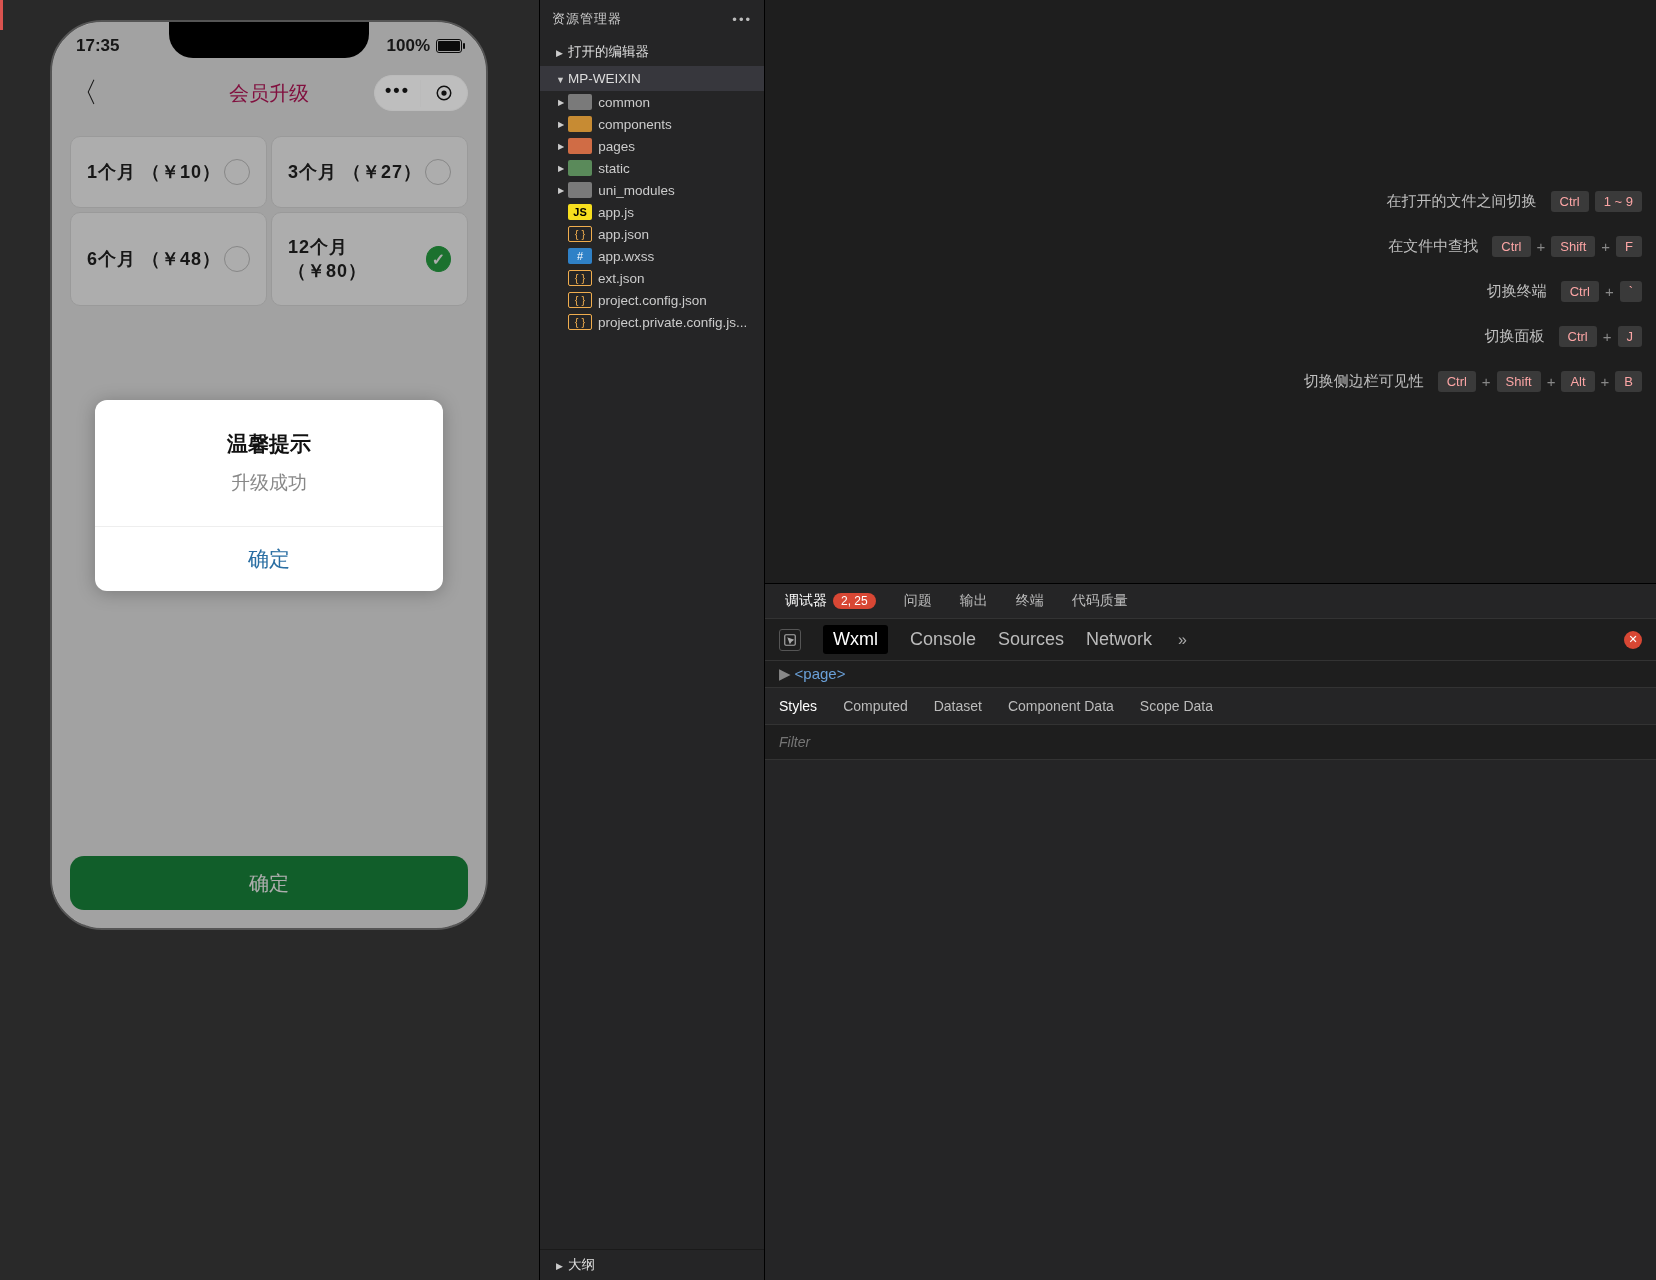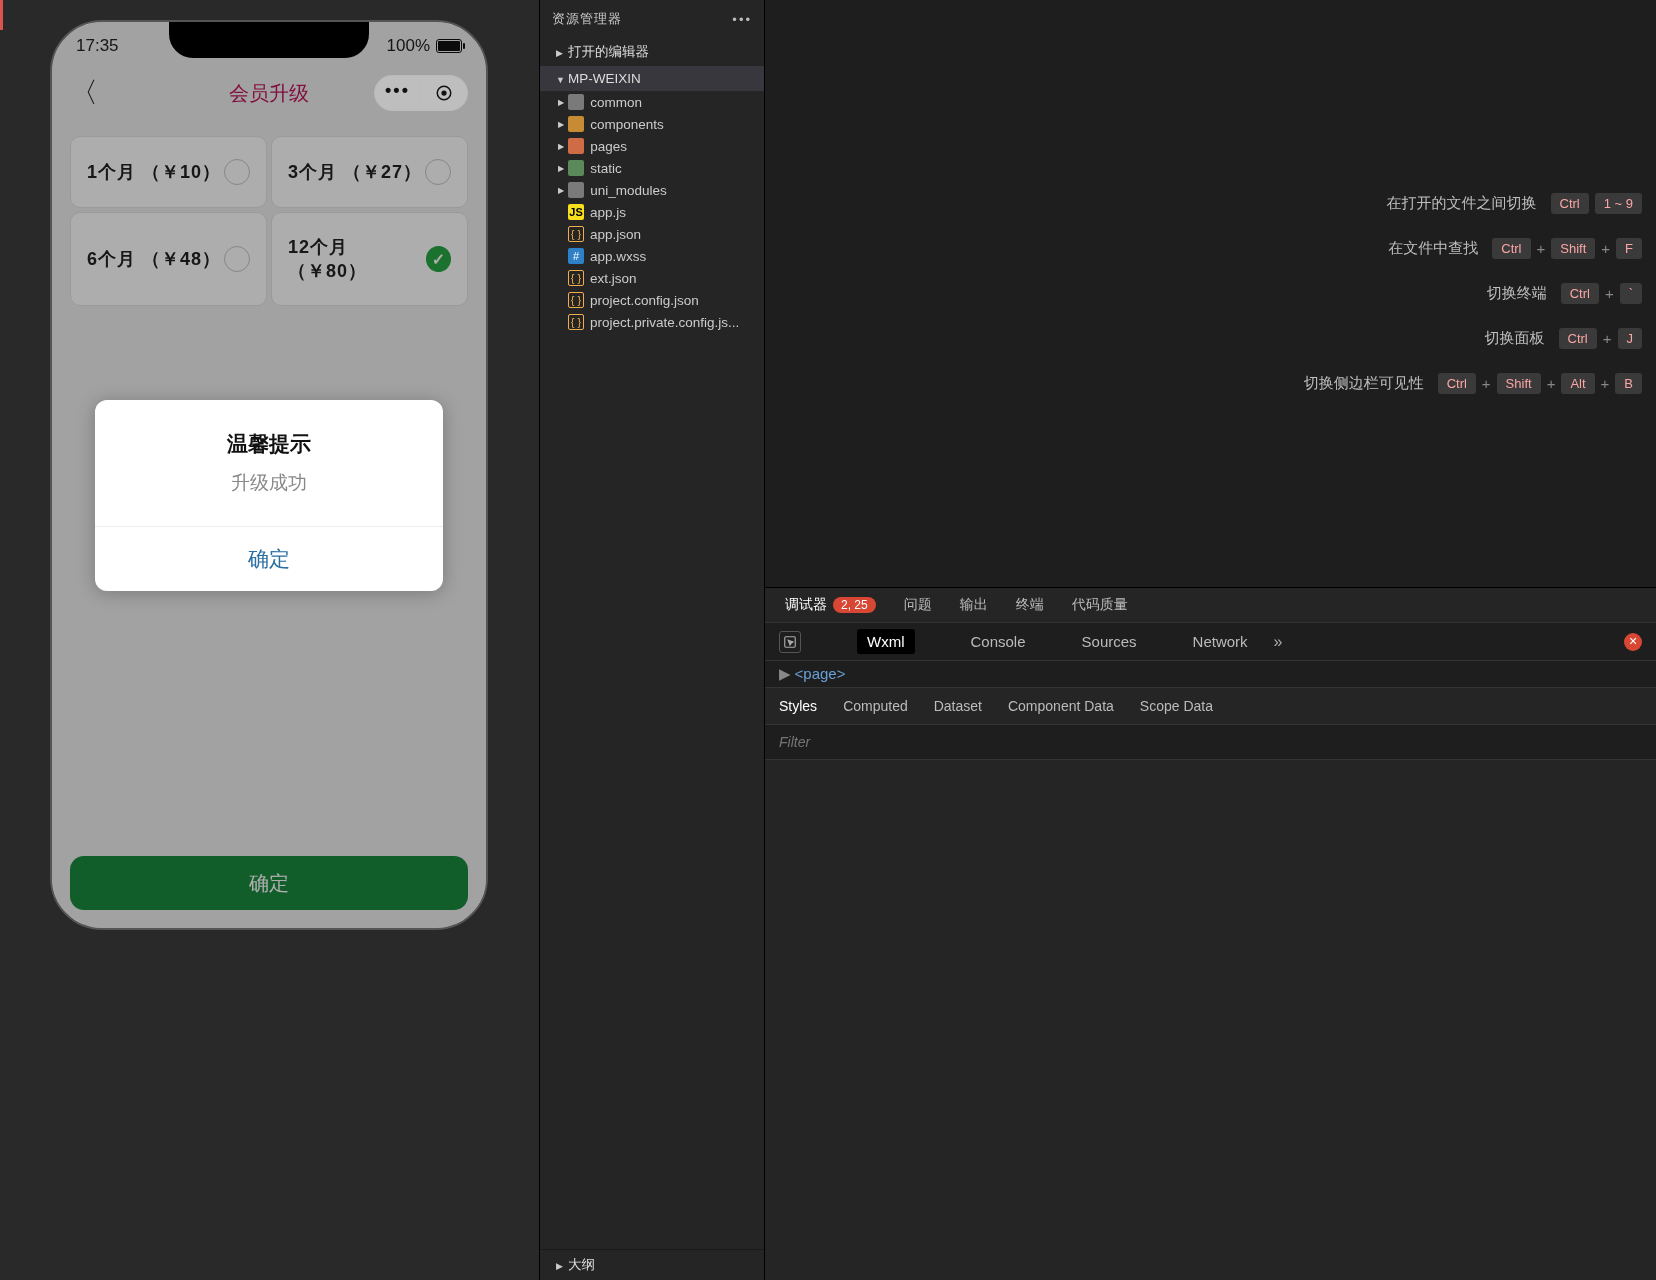--- a/index.html
+++ b/index.html
@@ -5,21 +5,21 @@
   * { box-sizing: border-box; margin: 0; padding: 0; font-family: -apple-system, "Segoe UI", Arial, "Microsoft YaHei", sans-serif; }
   html,body { width:1656px; height:1280px; background:#1e1e1e; overflow:hidden; }
   .root { display:flex; width:100%; height:100%; }
 
   
   .sim-col { width:540px; background:#292929; position:relative; border-right:1px solid #000; }
   .sim-red { position:absolute; left:0; top:0; width:3px; height:30px; background:#d9534f; }
   .phone-frame { position:absolute; left:50px; top:20px; width:438px; height:910px; border:2px solid #555; border-radius:52px; background:#efefef; overflow:hidden; }
   .phone-dark { position:absolute; inset:0; background:rgba(0,0,0,0.32); pointer-events:none; }
   .notch { position:absolute; top:0; left:50%; transform:translateX(-50%); width:200px; height:36px; background:#000; border-bottom-left-radius:24px; border-bottom-right-radius:24px; z-index:2;}
-  .status-bar { display:flex; justify-content:space-between; align-items:center; padding:14px 24px 0 24px; font-size:17px; color:#222; font-weight:400;}
+  .status-bar { display:flex; justify-content:space-between; align-items:center; padding:14px 24px 0 24px; font-size:17px; color:#222; font-weight:700;}
   .batt { display:flex; align-items:center; gap:6px; }
   .batt-shell { width:26px; height:14px; border:1.5px solid #111; border-radius:3px; position:relative; }
   .batt-shell::after { content:""; position:absolute; right:-4px; top:3px; width:2px; height:6px; background:#111; border-radius:1px;}
   .batt-fill { position:absolute; left:1px; top:1px; bottom:1px; right:1px; background:#111; border-radius:1px;}
   .nav-bar { position:relative; display:flex; align-items:center; padding:18px 18px 24px 18px; }
   .nb-back { font-size:28px; font-weight:300; color:#222; }
   .nb-title { position:absolute; left:0; right:0; text-align:center; font-size:20px; font-weight:500; color:#be185d; }
   .nb-capsule { margin-left:auto; display:flex; align-items:center; border:1px solid #bbb; border-radius:22px; height:36px; overflow:hidden; z-index:1; background:rgba(255,255,255,0.3);}
   .cap-dots, .cap-target { width:46px; display:flex; align-items:center; justify-content:center; font-weight:700; color:#111; }
   .cap-dots { border-right:1px solid #bbb; letter-spacing:2px; font-size:18px; padding-bottom:6px;}
@@ -40,21 +40,21 @@
   
   .explorer { width:225px; background:#252526; color:#ccc; font-size:13.5px; border-right:1px solid #000; display:flex; flex-direction:column; }
   .exp-head { display:flex; justify-content:space-between; align-items:center; padding:10px 12px; font-size:13px; letter-spacing:1px;}
   .exp-dots { letter-spacing:2px; color:#bbb; cursor:pointer;}
   .section { padding:5px 8px 5px 16px; cursor:pointer; color:#ddd; white-space:nowrap;}
   .section.hov { background:#37373d; }
   .caret::before { content:"▶"; font-size:9px; display:inline-block; width:12px; color:#ccc;}
   .caret.open::before { content:"▼"; }
   .tree { padding-left:10px; }
   .tree .row { display:flex; align-items:center; gap:6px; padding:3px 6px 3px 18px; white-space:nowrap; cursor:pointer;}
-  .tree .row .ic { width:16px; height:16px; display:inline-flex; align-items:center; justify-content:center; font-size:11px; border-radius:2px;}
+  .tree .row .ic { width:24px; height:16px; display:inline-flex; align-items:center; justify-content:center; font-size:11px; border-radius:2px;}
   .folder-ic { background:#7a7a7a; }
   .folder-cmp { background:#c78b33; }
   .folder-pg  { background:#d06c45; }
   .folder-stc { background:#5a8a5a; }
   .js-ic { background:#f7df1e; color:#000; font-weight:700; }
   .json-ic { color:#f0ad4e; border:1px solid #f0ad4e; font-size:9px;}
   .wxss-ic { background:#2f81c7; color:#fff; }
   .folder-row::before { content:"▶"; font-size:8px; color:#ccc; margin-right:-2px; margin-left:-10px;}
   .outline { margin-top:auto; border-top:1px solid #1a1a1a; padding:6px 8px 6px 16px; color:#ddd;}
 
@@ -65,21 +65,21 @@
   .keys { display:flex; gap:6px; align-items:center; color:#bbb;}
   .key { background:#3a3a3a; border-radius:3px; padding:3px 9px; font-size:13px; color:#fca5a5;}
   .plus { color:#888; }
   
   .dev-tabs { display:flex; align-items:center; gap:28px; padding:8px 20px; border-top:1px solid #000; background:#252526; font-size:14px;}
   .dev-tabs .t { color:#bbb; cursor:pointer;}
   .dev-tabs .t.active { color:#fff; }
   .badge { background:#d84734; color:#fff; border-radius:10px; padding:1px 8px; font-size:12px; margin-left:6px;}
   .inspect-bar { display:flex; align-items:center; gap:22px; padding:6px 14px; background:#1e1e1e; border-top:1px solid #333; border-bottom:1px solid #333;}
   .inspect-btn { width:22px; height:22px; display:flex; align-items:center; justify-content:center; border:1px solid #555; border-radius:3px; color:#aaa; font-size:12px; cursor:pointer;}
-  .inspect-bar .it { font-size:15px; color:#bbb; cursor:pointer;margin-left:34px;}
+  .inspect-bar .it { font-size:18px; color:#bbb; cursor:pointer;}
   .inspect-bar .it.active { background:#000; color:#fff; padding:4px 10px; border-radius:3px;}
   .inspect-bar .more { margin-left:4px; color:#aaa;}
   .close-x { margin-left:auto; width:18px; height:18px; background:#d84734; border-radius:50%; color:#fff; display:flex; align-items:center; justify-content:center; font-size:11px; cursor:pointer;}
   .wxml-body { background:#1e1e1e; padding:4px 14px; font-family:Consolas,monospace; font-size:15px; color:#6aa0d8;}
   .wxml-body .tag-caret { color:#888; margin-right:4px;}
   .styles-tabs { display:flex; gap:26px; padding:10px 14px; background:#252526; border-top:1px solid #333; font-size:14px;}
   .styles-tabs .st { color:#bbb; cursor:pointer;}
   .styles-tabs .st.active { color:#fff;}
   .filter-row { padding:8px 14px; border-top:1px solid #333; border-bottom:1px solid #333; }
   .filter-row input { width:100%; background:transparent; border:none; outline:none; color:#aaa; font-size:14px; font-style:italic;}

